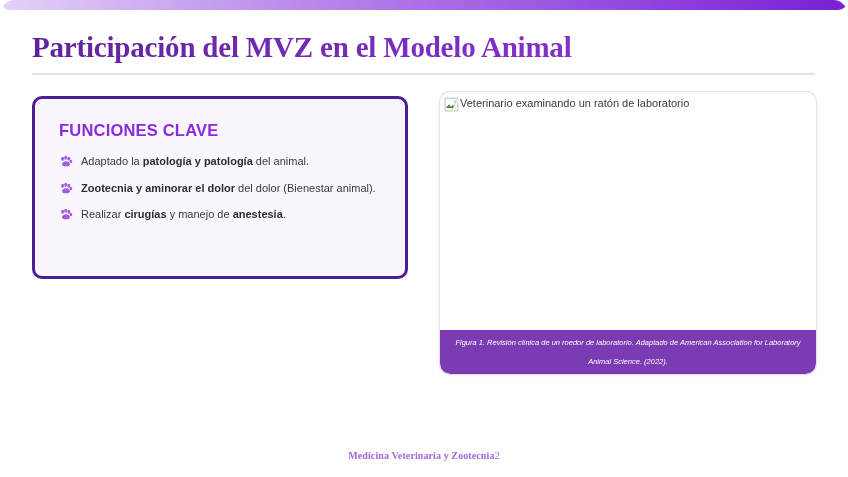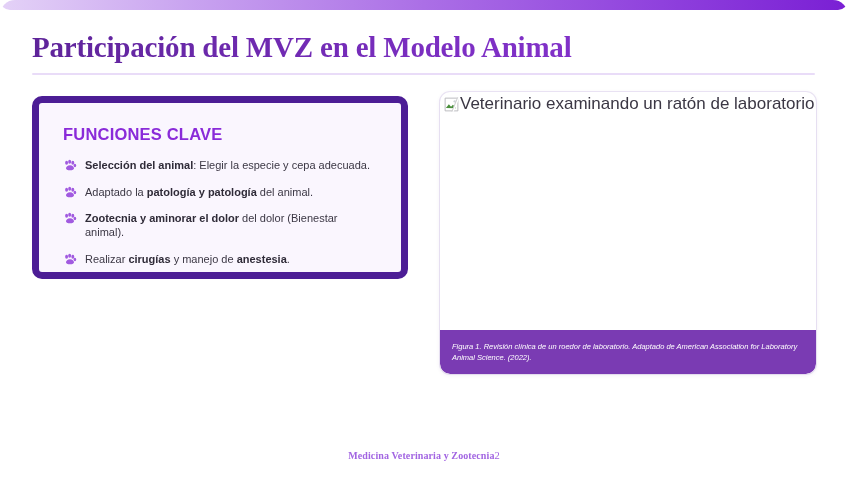--- a/index.html
+++ b/index.html
@@ -77,21 +77,21 @@
   }
 
   
   .key-card {
     position: absolute;
     left: 0;
     top: 0;
     width: 376px;
     height: 183px;
     background: #faf6fe;
-    border: 7px solid #4c1d95;
+    border: 3px solid #4c1d95;
     border-radius: 10px;
     padding: 22px 24px 18px 24px;
   }
 
   .card-heading {
     font-size: 16.5px;
     font-weight: bold;
     color: #8a2bd9;
     letter-spacing: 0.2px;
     margin-bottom: 14px;
@@ -160,21 +160,21 @@
   }
 
   .broken-icon {
     flex: 0 0 auto;
     width: 15px;
     height: 15px;
     margin-top: 1px;
   }
 
   .alt-text {
-    font-size: 17px;
+    font-size: 11px;
     line-height: 15px;
     color: #3b3744;
     white-space: nowrap;
   }
 
   .figure-caption {
     position: absolute;
     left: 0;
     right: 0;
     bottom: 0;
@@ -182,24 +182,24 @@
     background: #7a3bb3;
     border-bottom-left-radius: 10px;
     border-bottom-right-radius: 10px;
     display: flex;
     align-items: center;
     padding: 0 12px;
   }
 
   .caption-text {
     font-size: 7.5px;
-    line-height: 11px;
+    line-height: 19px;
     font-style: italic;
     color: #ffffff;
-    text-align: left;
+    text-align: center;
     width: 100%;
   }
 
   
   .footer {
     position: absolute;
     left: 32px;
     right: 32px;
     bottom: 14px;
     height: 16px;
@@ -234,32 +234,20 @@
     <div class="title-rule"></div>
   </div>
 
   <div class="content">
 
     <div class="key-card">
       <div class="card-heading">FUNCIONES CLAVE</div>
 
       <ul class="bullet-list">
 
-        <li class="bullet-item">
-          <span class="paw-icon">
-            <svg viewBox="0 0 16 16" width="14" height="14" aria-hidden="true">
-              <ellipse cx="4.1" cy="5.4" rx="1.7" ry="2.2" fill="currentColor"></ellipse>
-              <ellipse cx="7.6" cy="4.3" rx="1.7" ry="2.3" fill="currentColor"></ellipse>
-              <ellipse cx="11.2" cy="5.4" rx="1.7" ry="2.2" fill="currentColor"></ellipse>
-              <ellipse cx="13.6" cy="8.6" rx="1.5" ry="1.9" fill="currentColor"></ellipse>
-              <path d="M8 8.2c2.6 0 4.6 1.9 4.6 3.6 0 1.5-1.6 2.3-4.6 2.3s-4.6-.8-4.6-2.3c0-1.7 2-3.6 4.6-3.6z" fill="currentColor"></path>
-            </svg>
-          </span>
-          <b>Selección del animal</b><span>: Elegir la especie y cepa adecuada.</span>
-        </li>
 
         <li class="bullet-item">
           <span class="paw-icon">
             <svg viewBox="0 0 16 16" width="14" height="14" aria-hidden="true">
               <ellipse cx="4.1" cy="5.4" rx="1.7" ry="2.2" fill="currentColor"></ellipse>
               <ellipse cx="7.6" cy="4.3" rx="1.7" ry="2.3" fill="currentColor"></ellipse>
               <ellipse cx="11.2" cy="5.4" rx="1.7" ry="2.2" fill="currentColor"></ellipse>
               <ellipse cx="13.6" cy="8.6" rx="1.5" ry="1.9" fill="currentColor"></ellipse>
               <path d="M8 8.2c2.6 0 4.6 1.9 4.6 3.6 0 1.5-1.6 2.3-4.6 2.3s-4.6-.8-4.6-2.3c0-1.7 2-3.6 4.6-3.6z" fill="currentColor"></path>
             </svg>

